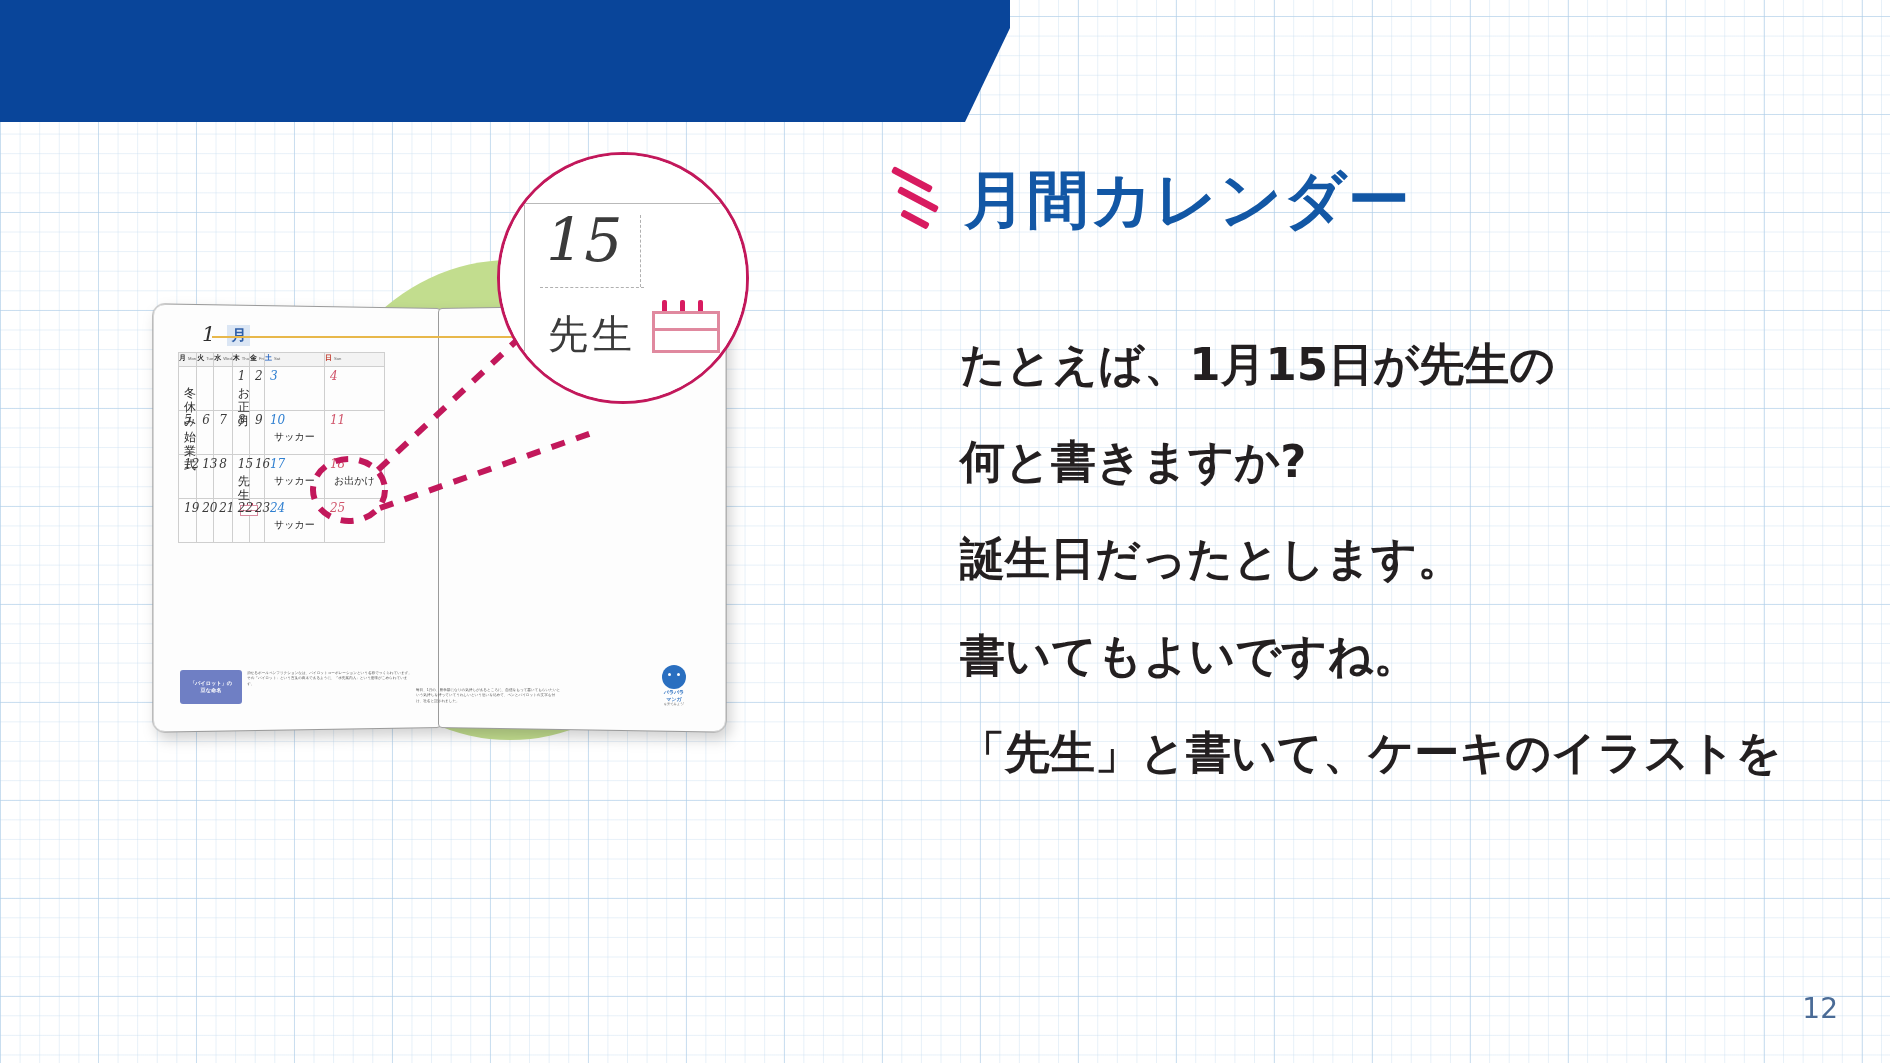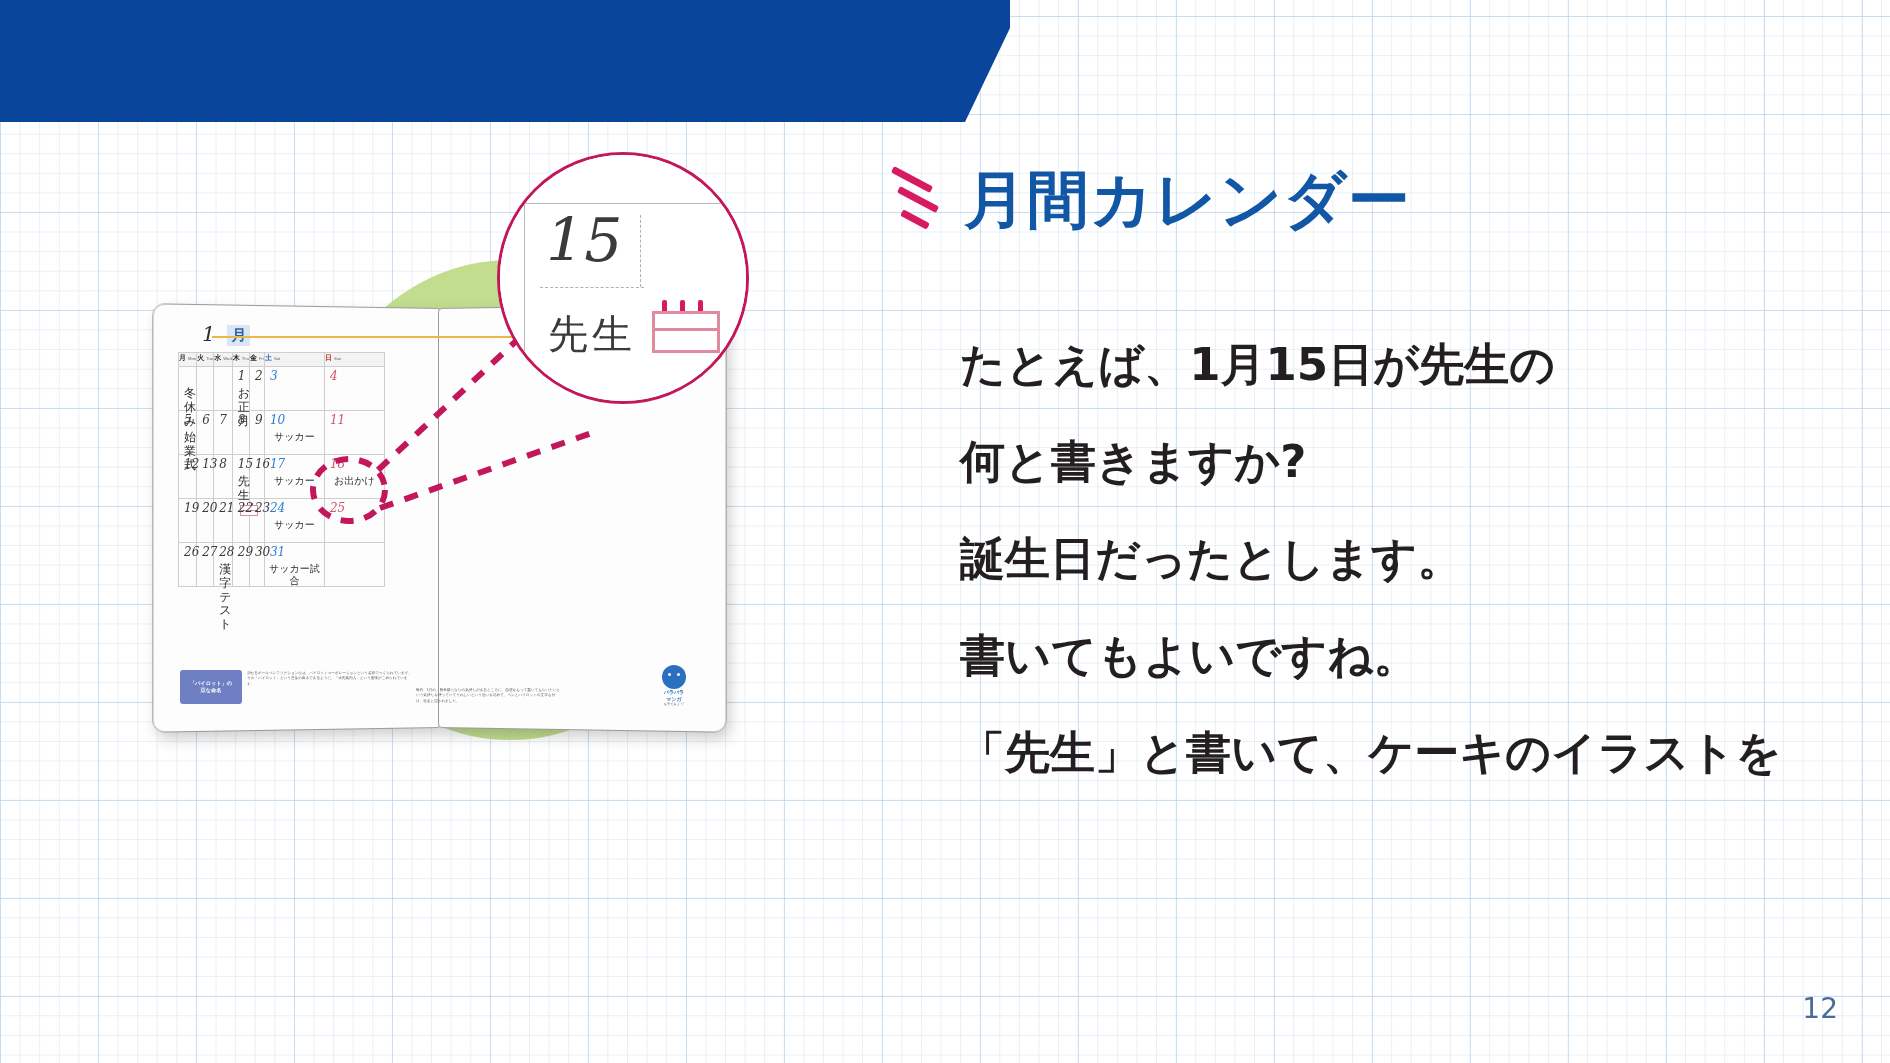--- a/index.html
+++ b/index.html
@@ -296,43 +296,20 @@
                   <span class="dnum">23</span>
                 </td>
                 <td class="day" style="width: 59px;">
                   <span class="dnum sat">24</span>
                   <span class="dev c sm">サッカー</span>
                 </td>
                 <td class="day" style="width: 59px;">
                   <span class="dnum sun">25</span>
                 </td>
               </tr>
-              <tr>
-                <td class="day">
-                  <span class="dnum">26</span>
-                </td>
-                <td class="day">
-                  <span class="dnum">27</span>
-                </td>
-                <td class="day">
-                  <span class="dnum">28</span>
-                  <span class="dev">漢字テスト</span>
-                </td>
-                <td class="day">
-                  <span class="dnum">29</span>
-                </td>
-                <td class="day">
-                  <span class="dnum">30</span>
-                </td>
-                <td class="day" style="width: 59px;">
-                  <span class="dnum sat">31</span>
-                  <span class="dev c sm">サッカー試合</span>
-                </td>
-                <td class="day" style="width: 59px;"></td>
-              </tr>
             </tbody>
         </table>
       </div>
 
       <div class="winter-bar"></div>
 
       <div id="foot-left">
         <div id="foot-badge">
           <span class="t1">「パイロット」の</span>
           <span class="t2">豆な命名</span>

